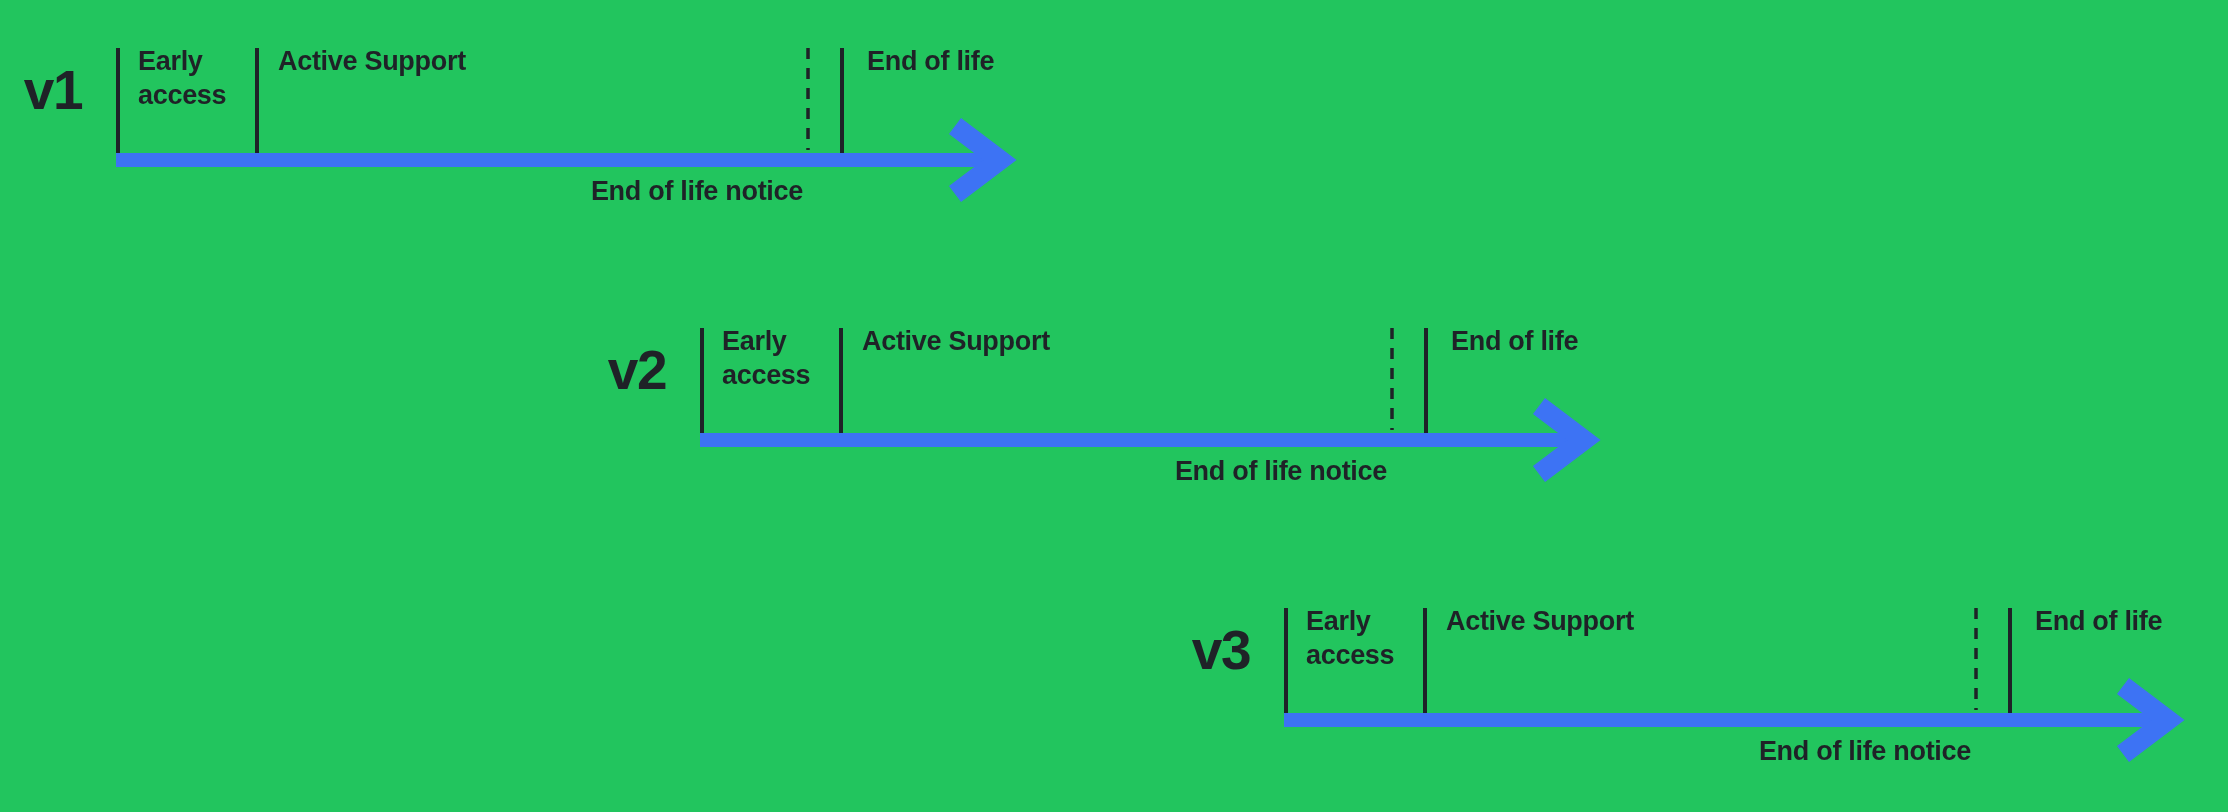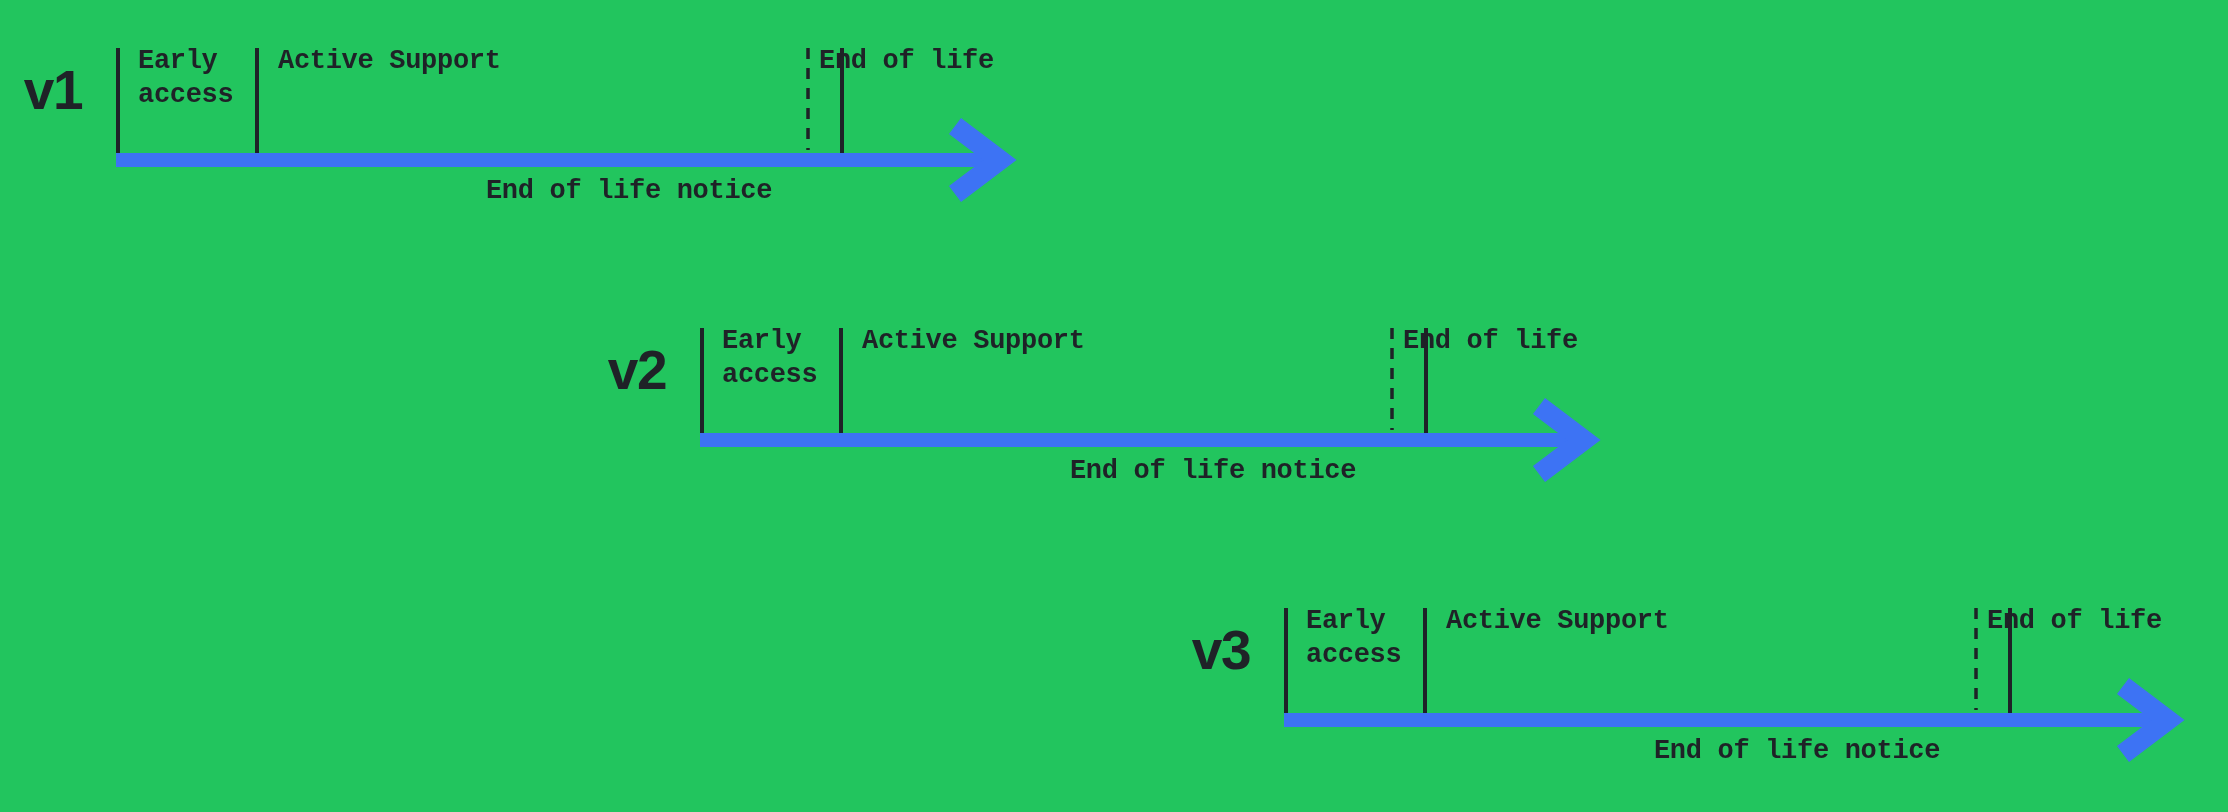--- a/index.html
+++ b/index.html
@@ -45,31 +45,30 @@
     width: 960px;
     height: 210px;
   }
   .stage, .notice {
     position: absolute;
     font-size: 27px;
     font-weight: 700;
     line-height: 34px;
     letter-spacing: -0.3px;
     color: #1f2227;
-    font-family: Liberation Mono, monospace;
   }
   .stage { top: 4px; }
   .stage.early  { left: 152px; width: 132px; }
   .stage.active { left: 292px; white-space: nowrap; text-align: center; }
-  .stage.eol    { left: 833px; white-space: nowrap; }
+  .stage.eol    { left: 881px; white-space: nowrap; }
   .notice {
     top: 134px;
-    left: 493px;
+    left: 517px;
     width: 300px;
-    text-align: center;
+    text-align: right;
     white-space: nowrap;
   }
 
   .tick   { stroke: #1f2227; stroke-width: 4px; }
   .dashed { stroke: #1f2227; stroke-width: 3.5px; stroke-dasharray: 11 9; }
   .shaft  { stroke: #3d73f4; stroke-width: 14px; }
   .head   { stroke: #3d73f4; stroke-width: 20px; fill: none;
             stroke-linejoin: miter; stroke-miterlimit: 10; stroke-linecap: butt; }
 </style>
 </head>

